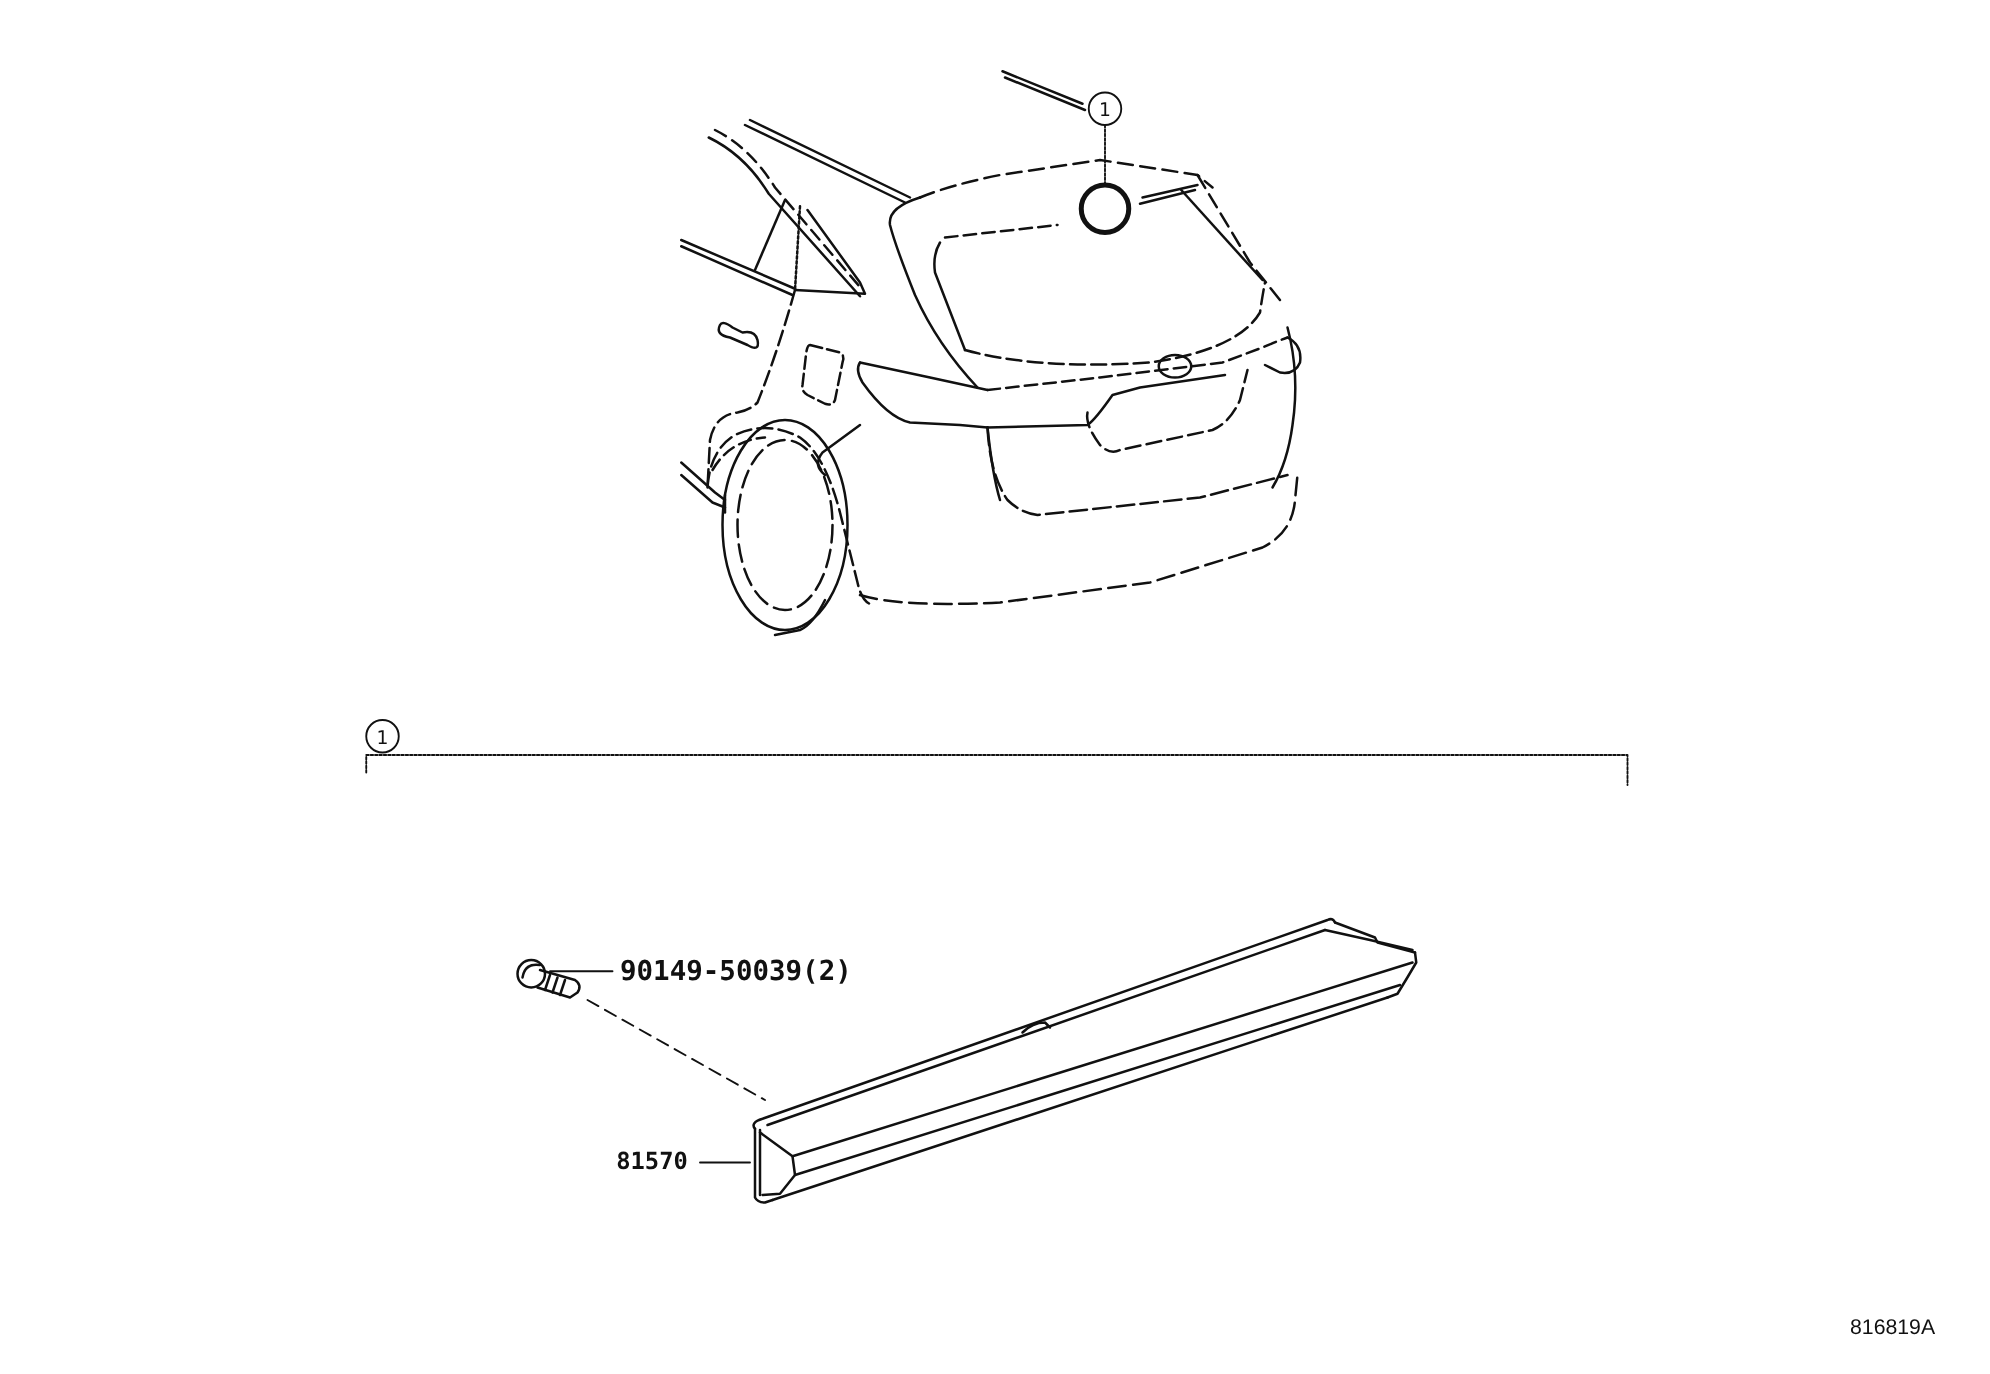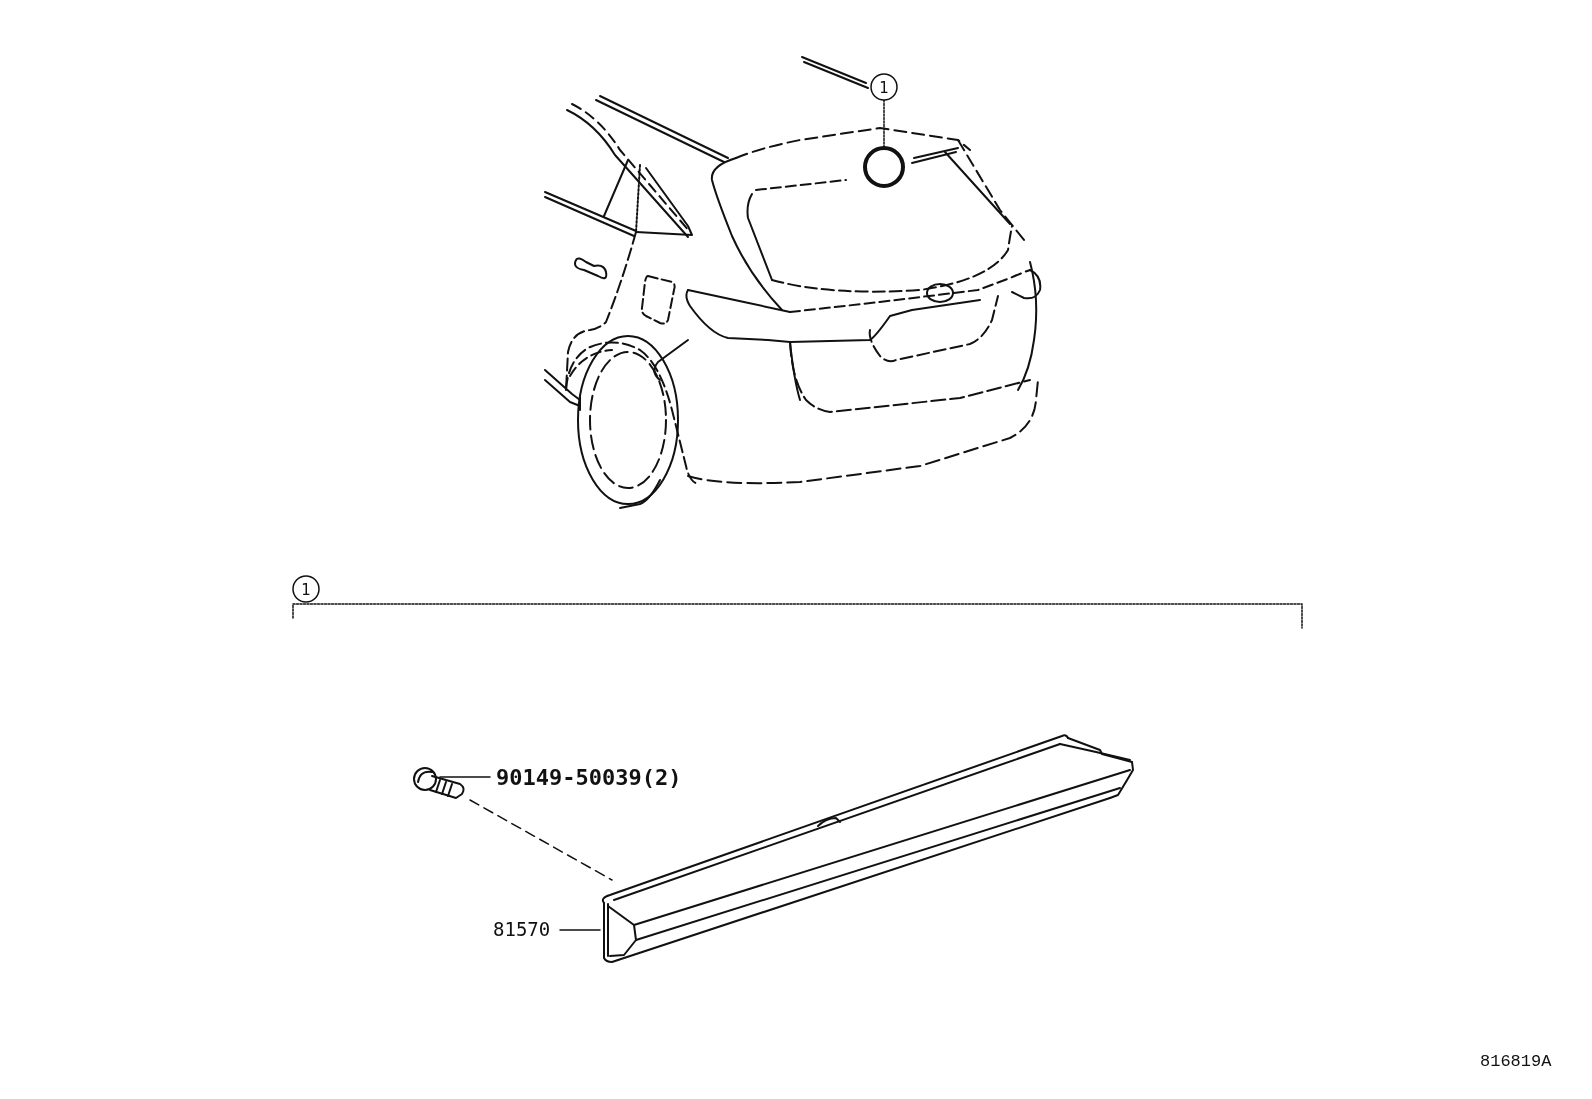--- a/index.html
+++ b/index.html
@@ -1,21 +1,21 @@
 <!DOCTYPE html>
 <html><head>
   <meta charset="utf-8">
   <style>
     html, body { margin: 0; padding: 0; background: #ffffff; }
     body { width: 1592px; height: 1099px; position: relative; overflow: hidden; font-family: "DejaVu Sans", sans-serif; }
     .canvas { position: absolute; left: 0; top: 0; width: 1592px; height: 1099px; }
     .label { position: absolute; color: #111; font-family: "DejaVu Sans Mono", monospace; white-space: nowrap; }
-    .part-no { font-size: 19px; font-weight: normal; letter-spacing: 0px; text-align: center; }
+    .part-no { font-size: 19px; font-weight: bold; letter-spacing: 0px; text-align: center; }
     .qty-part { font-size: 22px; font-weight: bold; }
-    .fig-id { font-size: 17px; font-family: Liberation Mono, monospace; }
+    .fig-id { font-size: 17px; font-family: Liberation Sans, sans-serif; }
     .callout-text { font-family: "DejaVu Sans", sans-serif; font-size: 15px; fill: #111; }
   </style>
 </head>
 <body>
 
 <div class="canvas">
   <svg width="1592" height="1099" viewBox="0 0 1592 1099" xmlns="http://www.w3.org/2000/svg">
     <g fill="none" stroke="#111" stroke-width="2" stroke-linecap="round" stroke-linejoin="round">
 
       <g>

